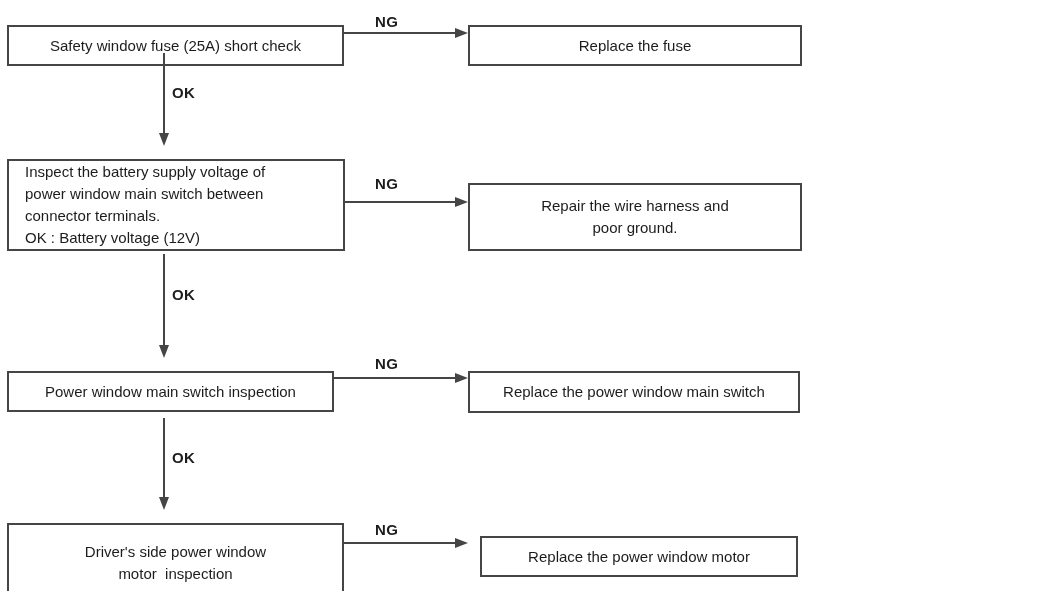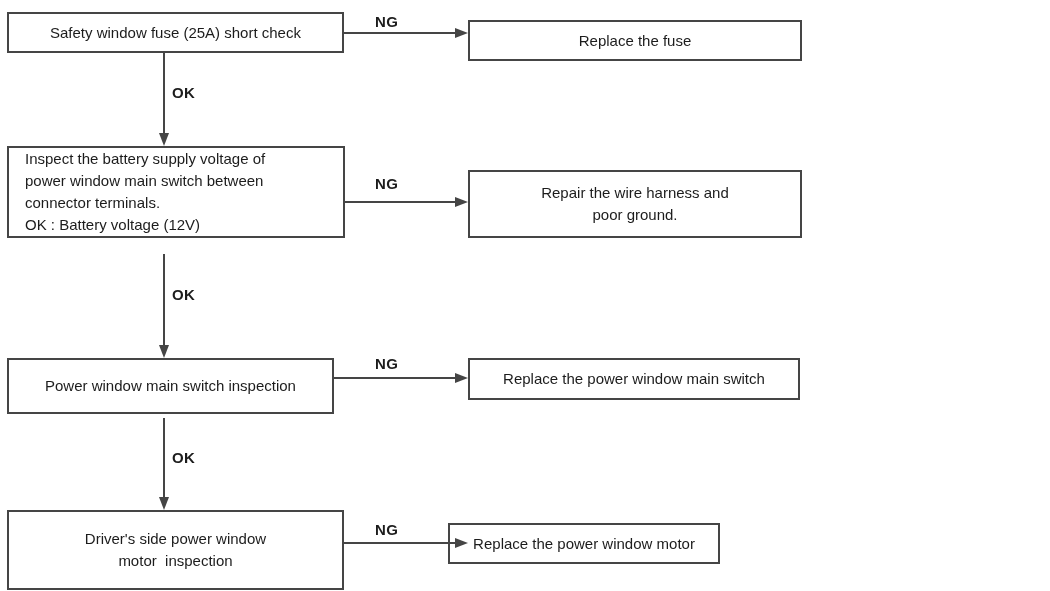--- a/index.html
+++ b/index.html
@@ -21,20 +21,21 @@
     border:2px solid var(--line);
     background:#fff;
     display:flex;
     align-items:center;
     justify-content:center;
     font-size:15px;
     line-height:22px;
     text-align:center;
     white-space:pre-wrap;
     color:var(--text);
+    margin-top:13px;
   }
   .box.align-left{
     justify-content:flex-start;
     text-align:left;
     padding-left:16px;
     padding-right:8px;
   }
   .hline{position:absolute;height:2px;background:var(--line);}
   .vline{position:absolute;width:2px;background:var(--line);}
   .ah-right{
@@ -52,27 +53,27 @@
   .edge-label{
     position:absolute;
     font-weight:bold;
     font-size:15px;
     color:var(--text);
     letter-spacing:.3px;
   }
   .edge-label.ng{width:56px;text-align:left;}
   
   .b-check1{left:7px;  top:12px;  width:337px; height:41px;}
-  .b-fix1  {left:468px;top:20px;  width:334px; height:41px;}
+  .b-fix1  {left:468px;top:12px;  width:334px; height:41px;}
   .b-check2{left:7px;  top:146px; width:338px; height:92px;}
   .b-fix2  {left:468px;top:170px; width:334px; height:68px;}
-  .b-check3{left:7px;  top:358px; width:327px; height:56px;}
+  .b-check3{left:7px;  top:358px; width:327px; height:41px;}
   .b-fix3  {left:468px;top:358px; width:332px; height:42px;}
   .b-check4{left:7px;  top:510px; width:337px; height:80px;}
-  .b-fix4  {left:448px;top:523px; width:272px; height:41px;}
+  .b-fix4  {left:480px;top:523px; width:318px; height:41px;}
 </style>
 </head>
 <body>
 
 <div class="canvas">
 
   <div class="box b-check1">Safety window fuse (25A) short check</div>
   <div class="box b-fix1">Replace the fuse</div>
   <div class="hline" style="left:344px;top:32px;width:113px;"></div>
   <div class="ah-right" style="left:455px;top:28px;"></div>

